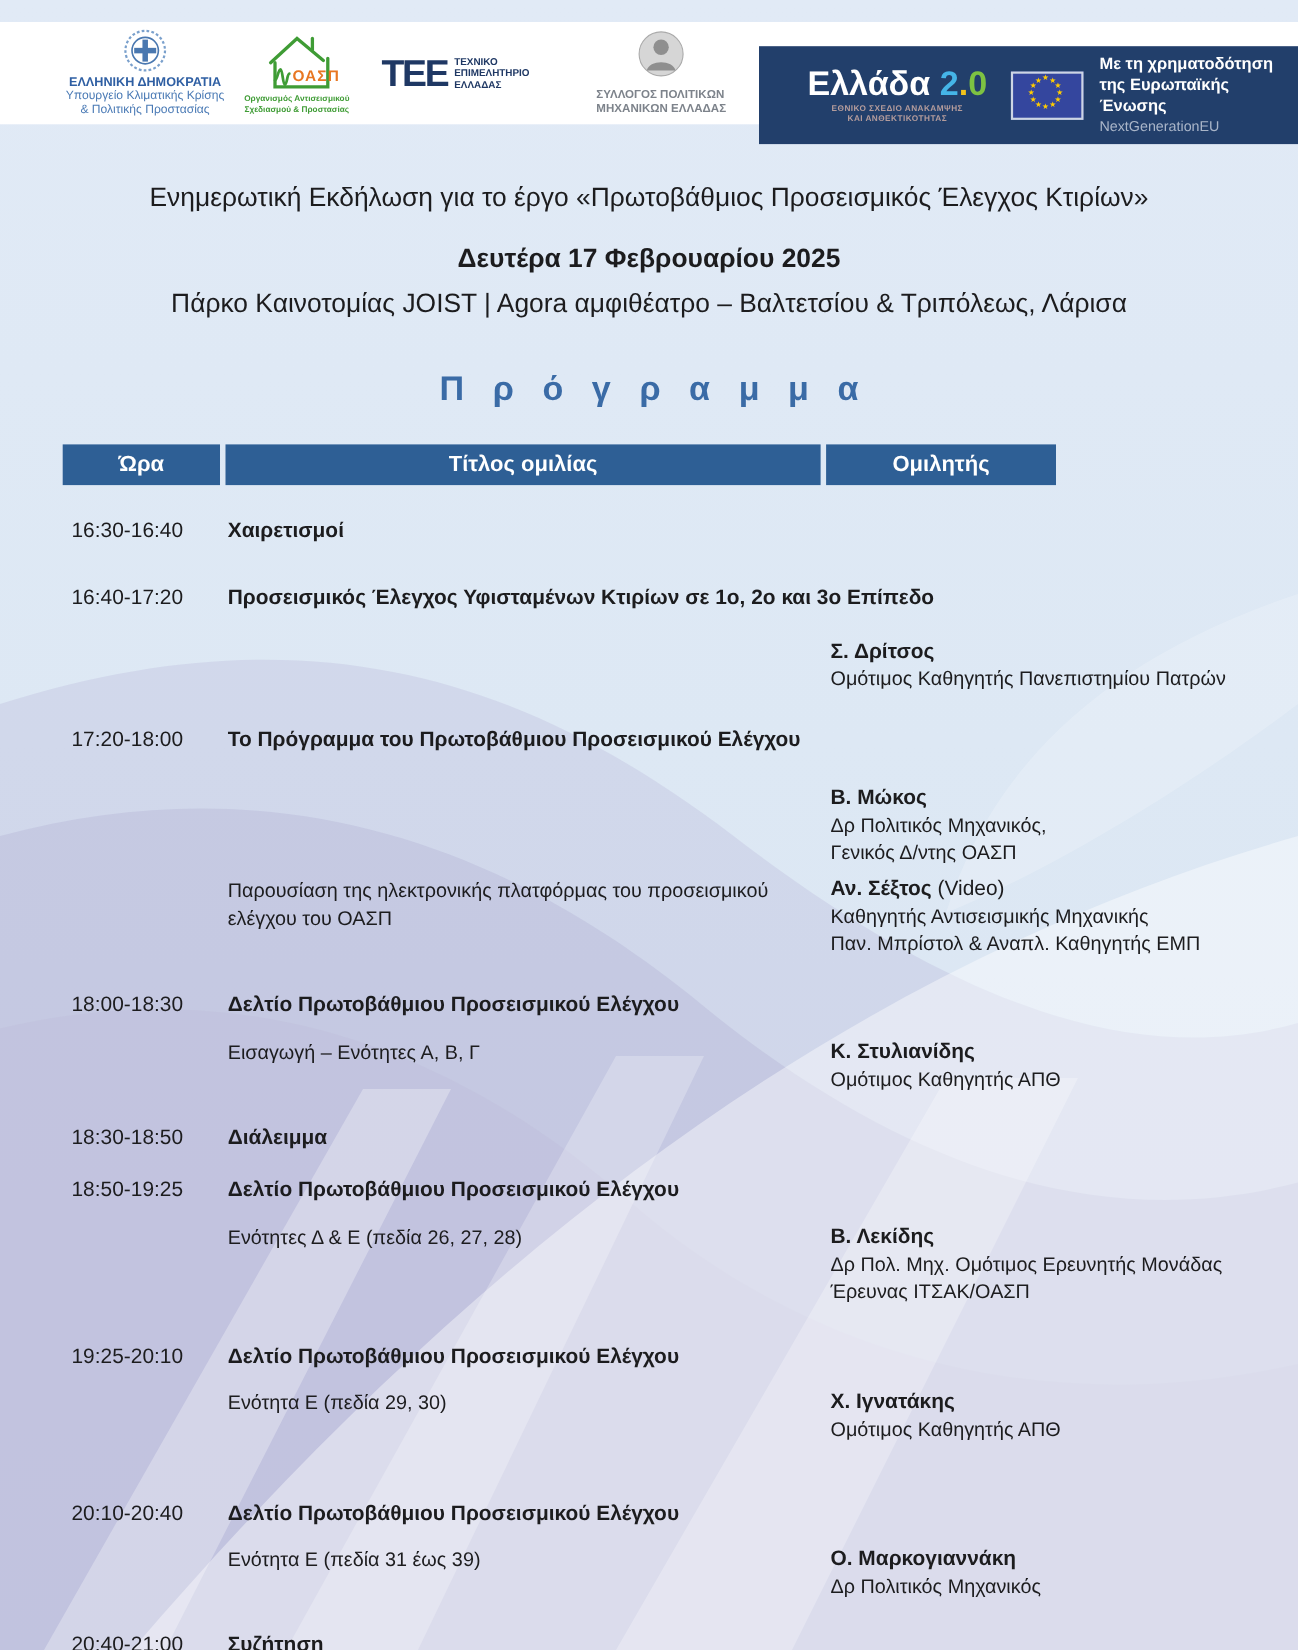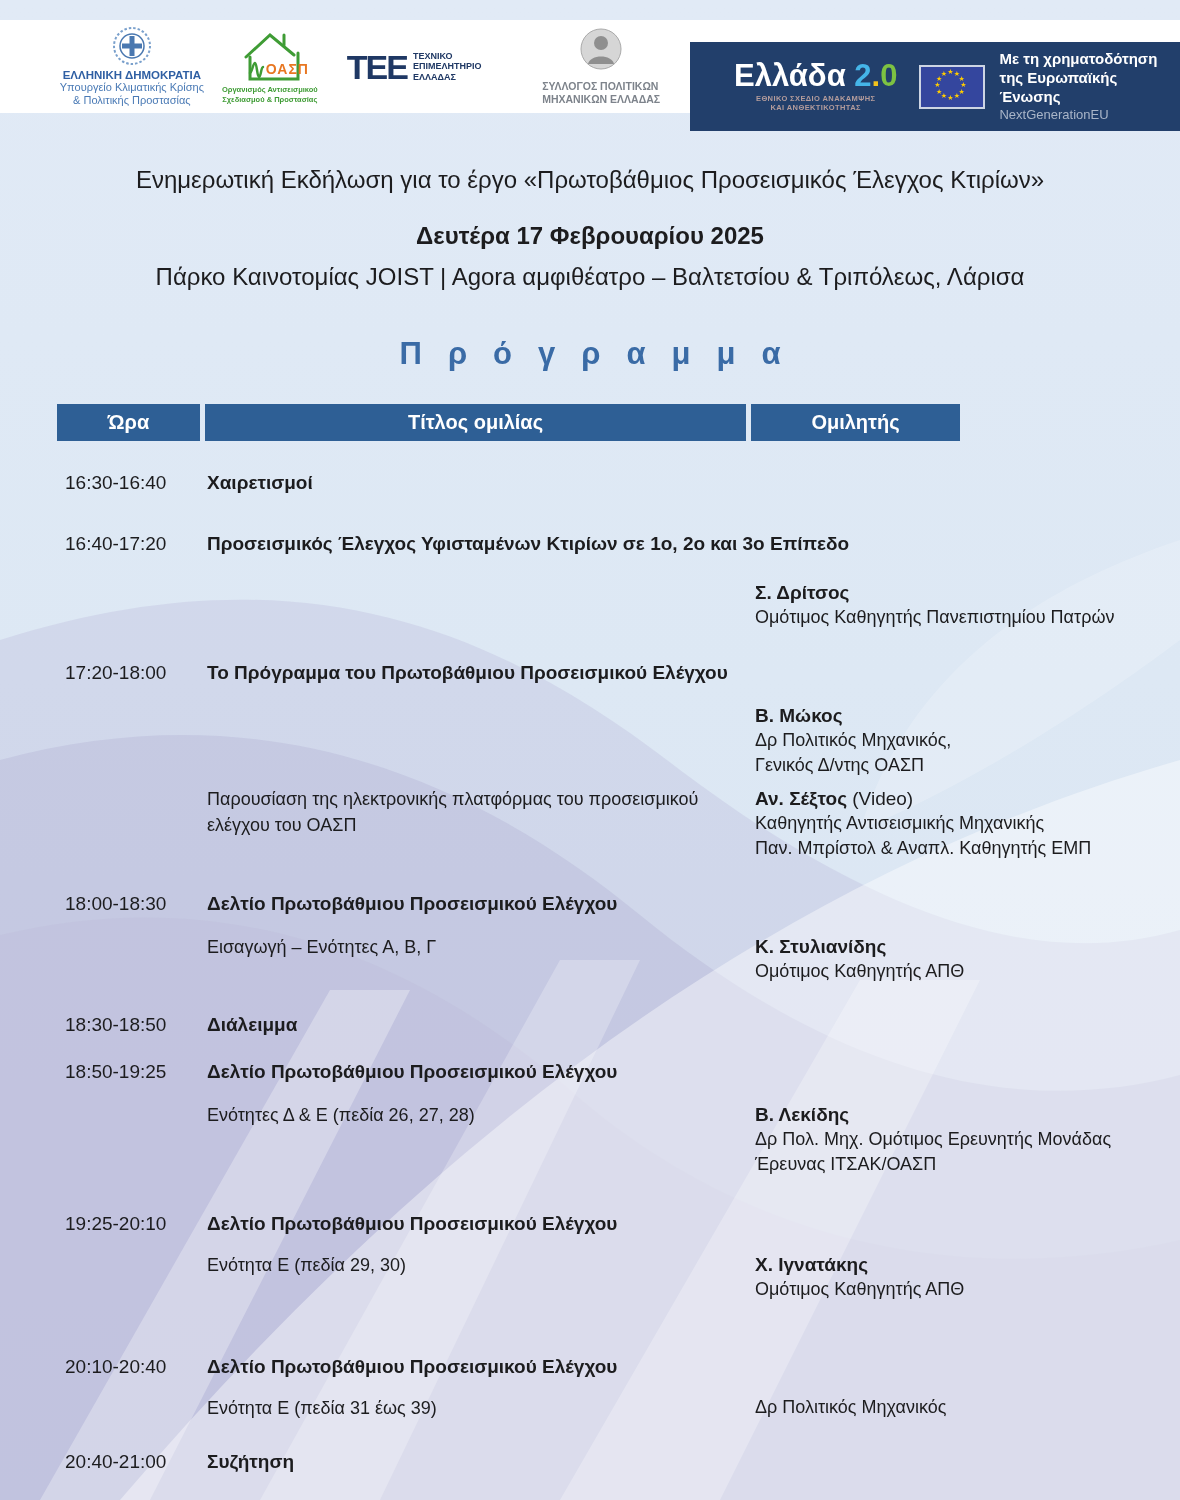--- a/index.html
+++ b/index.html
@@ -189,21 +189,21 @@
               <div class="sdesc">Ομότιμος Καθηγητής Πανεπιστημίου Πατρών</div>
             </div>
           </div>
         </div>
         <div class="srow" style="margin-bottom: 30px;">
           <div class="sline">
             <div class="stime">17:20-18:00</div>
             <div class="stitle" style="grid-column: 2 / 4;">Το Πρόγραμμα του Πρωτοβάθμιου Προσεισμικού Ελέγχου</div>
           </div>
           <div class="sline">
-            <div class="spk" style="grid-column: 3; margin-top: 18px;">
+            <div class="spk" style="grid-column: 3; margin-top: 28px;">
               <div><span class="nm">Β. Μώκος</span></div>
               <div class="sdesc">Δρ Πολιτικός Μηχανικός,
 Γενικός Δ/ντης ΟΑΣΠ</div>
             </div>
           </div>
           <div class="sline" style="margin-top: 8px;">
             <div class="ssub" style="grid-column: 2;">Παρουσίαση της ηλεκτρονικής πλατφόρμας του προσεισμικού
 ελέγχου του ΟΑΣΠ</div>
             <div class="spk" style="grid-column: 3;">
               <div><span class="nm">Αν. Σέξτος</span><span class="sfx"> (Video)</span></div>
@@ -259,20 +259,21 @@
           </div>
         </div>
         <div class="srow" style="margin-bottom: 28px;">
           <div class="sline">
             <div class="stime">20:10-20:40</div>
             <div class="stitle" style="grid-column: 2 / 4;">Δελτίο Πρωτοβάθμιου Προσεισμικού Ελέγχου</div>
           </div>
           <div class="sline" style="margin-top: 16px;">
             <div class="ssub" style="grid-column: 2;">Ενότητα Ε (πεδία 31 έως 39)</div>
             <div class="spk" style="grid-column: 3;">
+              <div><span class="nm">Ο. Μαρκογιαννάκη</span></div>
               <div class="sdesc">Δρ Πολιτικός Μηχανικός</div>
             </div>
           </div>
         </div>
         <div class="srow" style="margin-bottom: 0px;">
           <div class="sline">
             <div class="stime">20:40-21:00</div>
             <div class="stitle" style="grid-column: 2 / 4;">Συζήτηση</div>
           </div>
         </div>

